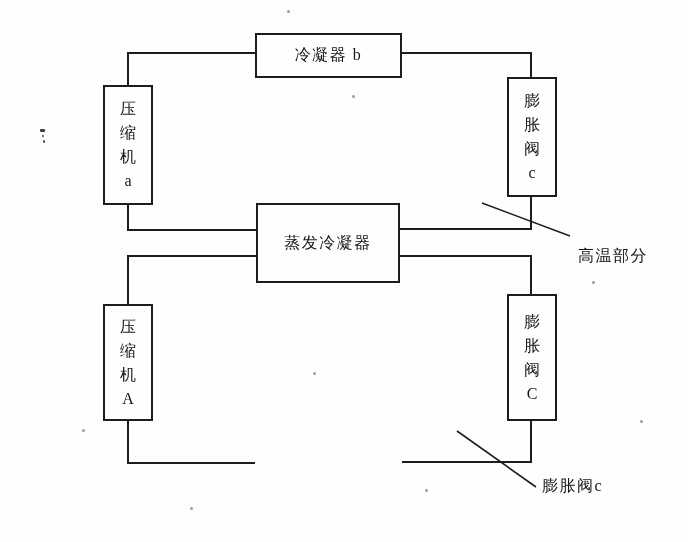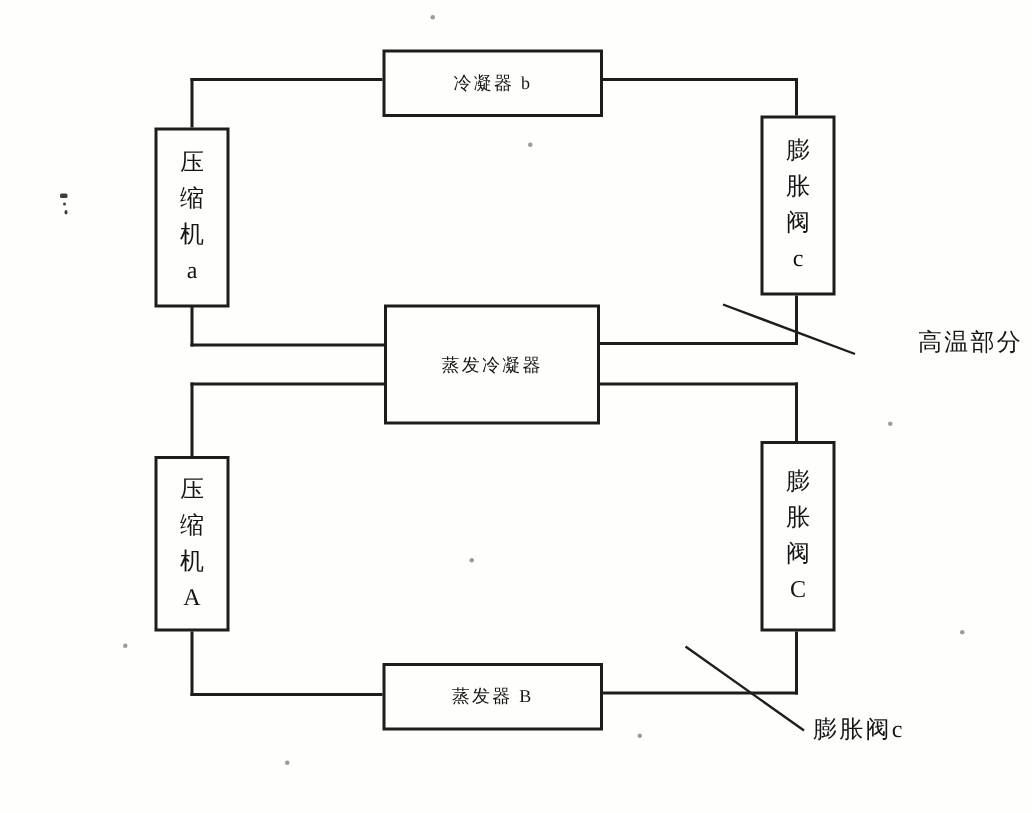--- a/index.html
+++ b/index.html
@@ -15,21 +15,21 @@
   .box {
     position: absolute;
     border: 2px solid #1d1d1d;
     background: #fefefd;
     box-sizing: border-box;
     display: flex;
     align-items: center;
     justify-content: center;
   }
   .hlabel {
-    font-size: 12px;
+    font-size: 16px;
     letter-spacing: 1.5px;
     white-space: nowrap;
     text-align: center;
   }
   .vtext {
     width: 20px;
     word-break: break-all;
     text-align: center;
     font-size: 16px;
     line-height: 24px;
@@ -85,23 +85,20 @@
   </div>
 
   <div class="box" style="left:103px; top:304px; width:50px; height:117px;">
     <span class="vtext">压缩机A</span>
   </div>
 
   <div class="box" style="left:507px; top:294px; width:50px; height:127px;">
     <span class="vtext">膨胀阀C</span>
   </div>
 
-  <div class="box" style="left:255px; top:442px; width:147px; height:45px;">
-    <span class="hlabel">蒸发器 B</span>
-  </div>
 
   <div class="pipe v" style="left:127px; top:52px;  height:33px;"></div>
   <div class="pipe h" style="left:127px; top:52px;  width:128px;"></div>
   <div class="pipe h" style="left:402px; top:52px;  width:130px;"></div>
   <div class="pipe v" style="left:530px; top:52px;  height:25px;"></div>
   <div class="pipe v" style="left:530px; top:197px; height:33px;"></div>
   <div class="pipe h" style="left:400px; top:228px; width:132px;"></div>
   <div class="pipe h" style="left:127px; top:229px; width:129px;"></div>
   <div class="pipe v" style="left:127px; top:204px; height:27px;"></div>
 
@@ -112,21 +109,21 @@
   <div class="pipe v" style="left:530px; top:421px; height:42px;"></div>
   <div class="pipe h" style="left:402px; top:461px; width:130px;"></div>
   <div class="pipe h" style="left:127px; top:462px; width:128px;"></div>
   <div class="pipe v" style="left:127px; top:421px; height:43px;"></div>
 
   <svg class="callout-svg" width="688" height="542" viewBox="0 0 688 542">
     <line x1="482" y1="203" x2="570" y2="236" stroke="#1d1d1d" stroke-width="1.6"></line>
     <line x1="457" y1="431" x2="536" y2="487" stroke="#1d1d1d" stroke-width="1.6"></line>
   </svg>
 
-  <span class="ann" style="left:578px; top:218px;margin-left:34px;">高温部分</span>
+  <span class="ann" style="left:578px; top:246px;">高温部分</span>
 
   <span class="ann" style="left:542px; top:476px;">膨胀阀c</span>
 
 
   <div class="speck dark" style="left:40px;  top:129px; width:5px; height:3px; border-radius:1px;"></div>
   <div class="speck dark" style="left:42px;  top:135px; width:2px; height:2px;"></div>
   <div class="speck dark" style="left:43px;  top:140px; width:2px; height:3px;"></div>
   <div class="speck" style="left:287px; top:10px;"></div>
   <div class="speck" style="left:313px; top:372px;"></div>
   <div class="speck" style="left:352px; top:95px;"></div>

